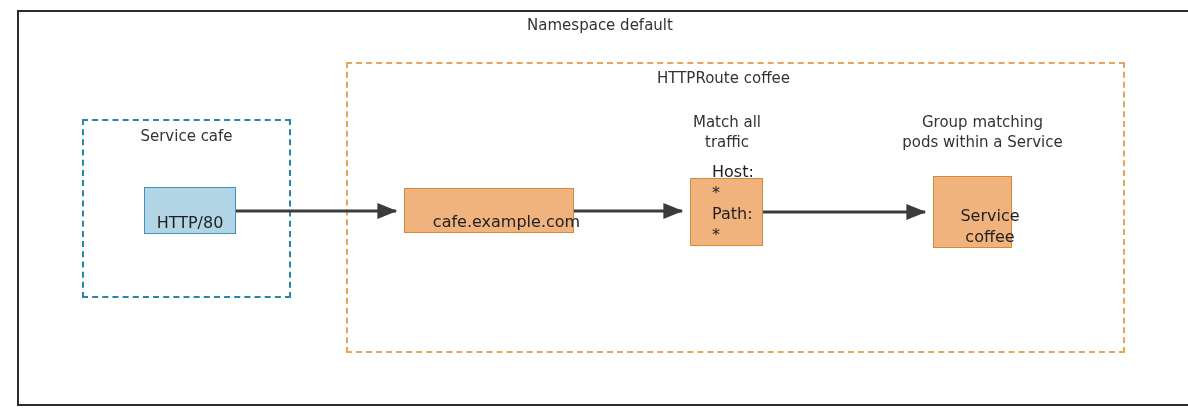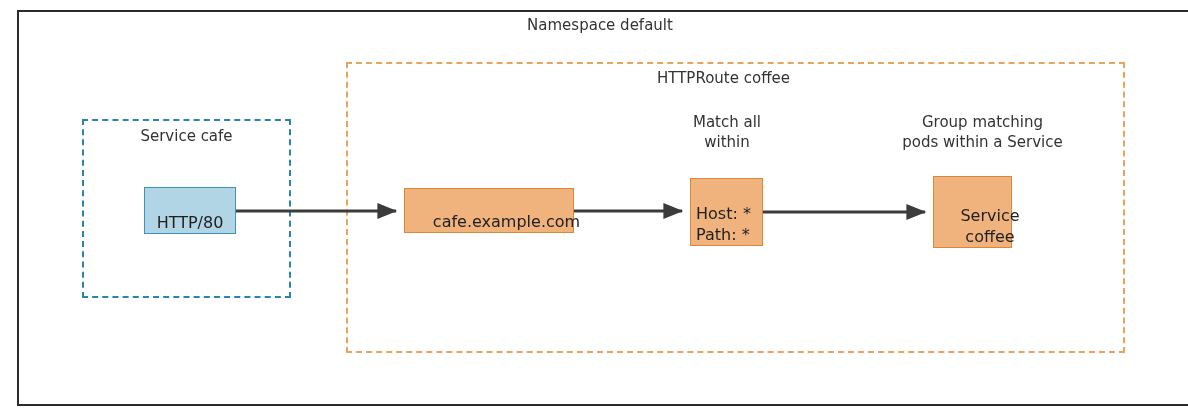--- a/index.html
+++ b/index.html
@@ -104,21 +104,21 @@
     top: 188px;
     width: 170px;
     height: 45px;
   }
   #node-match {
     left: 678px;
     top: 178px;
     width: 73px;
     height: 68px;
     justify-content: flex-start;
-    padding-left: 5px;
+    padding-left: 21px;
     text-align: left;
   }
   #node-service {
     left: 921px;
     top: 176px;
     width: 79px;
     height: 72px;
   }
   .node-text {
     white-space: pre-line;
@@ -179,21 +179,21 @@
 
   <div class="node node-blue" id="node-http80">
     <span class="node-text">HTTP/80</span>
   </div>
 
   <div class="node node-orange" id="node-hostname">
     <span class="node-text">cafe.example.com</span>
   </div>
 
   <div class="caption" id="caption-match">Match all
-within</div>
+traffic</div>
   <div class="node node-orange" id="node-match">
     <span class="node-text">Host: *
 Path: *</span>
   </div>
 
   <div class="caption" id="caption-service">Group matching
 pods within a Service</div>
   <div class="node node-orange" id="node-service">
     <span class="node-text">Service
 coffee</span>

